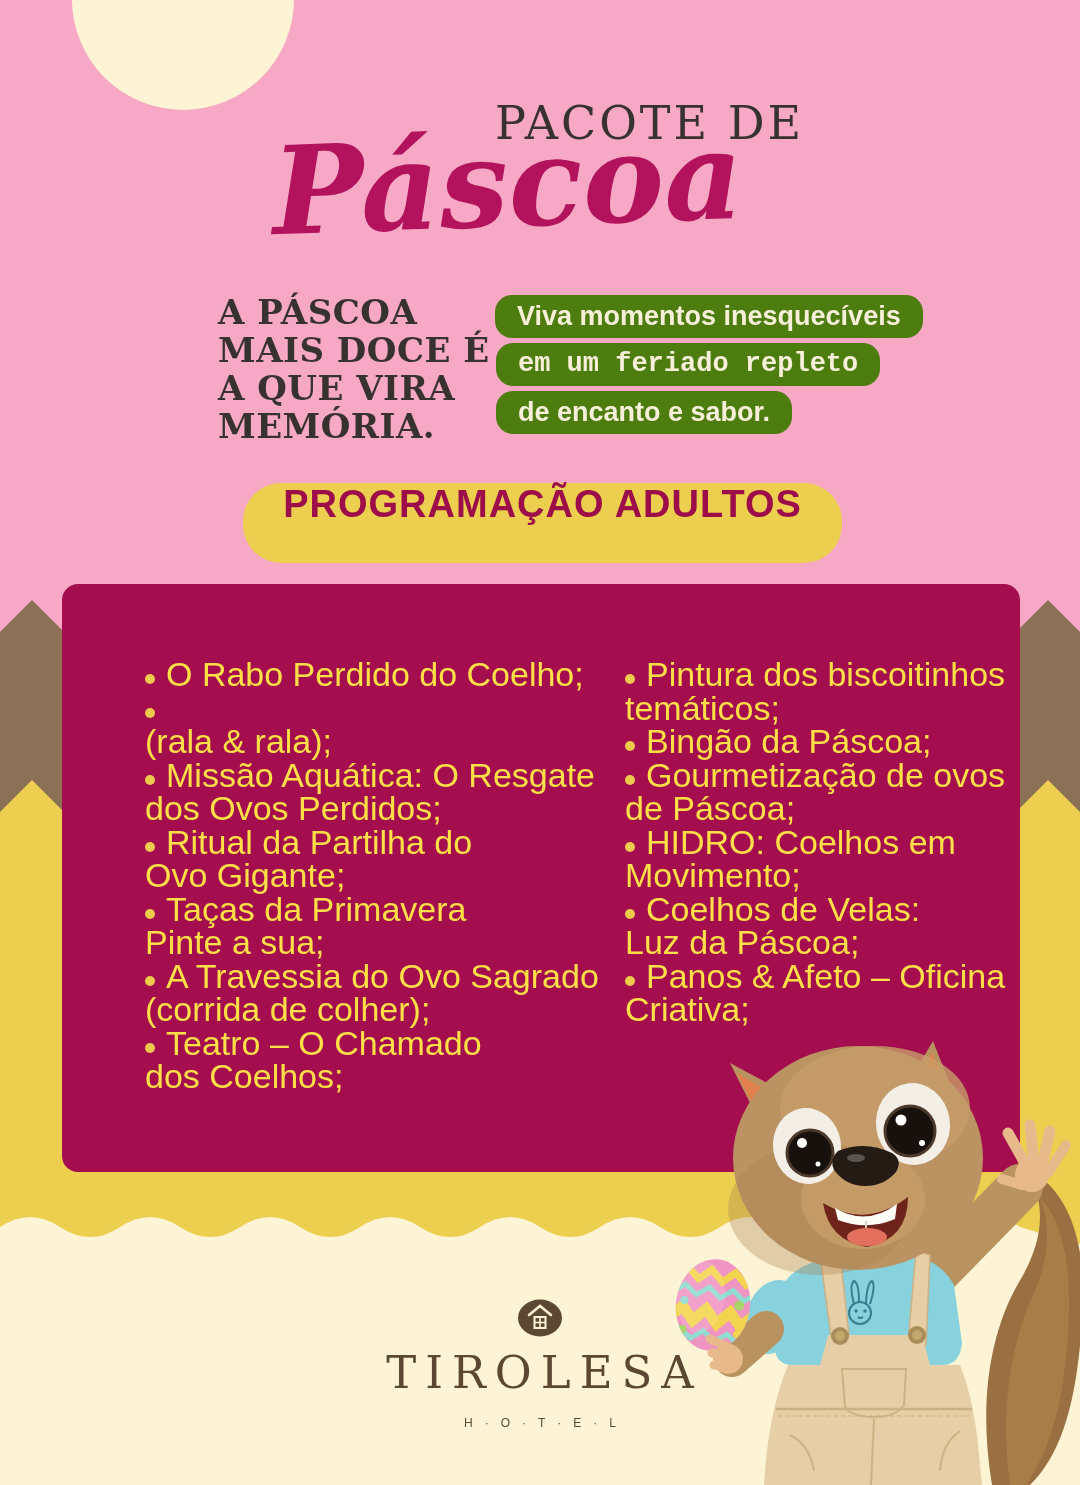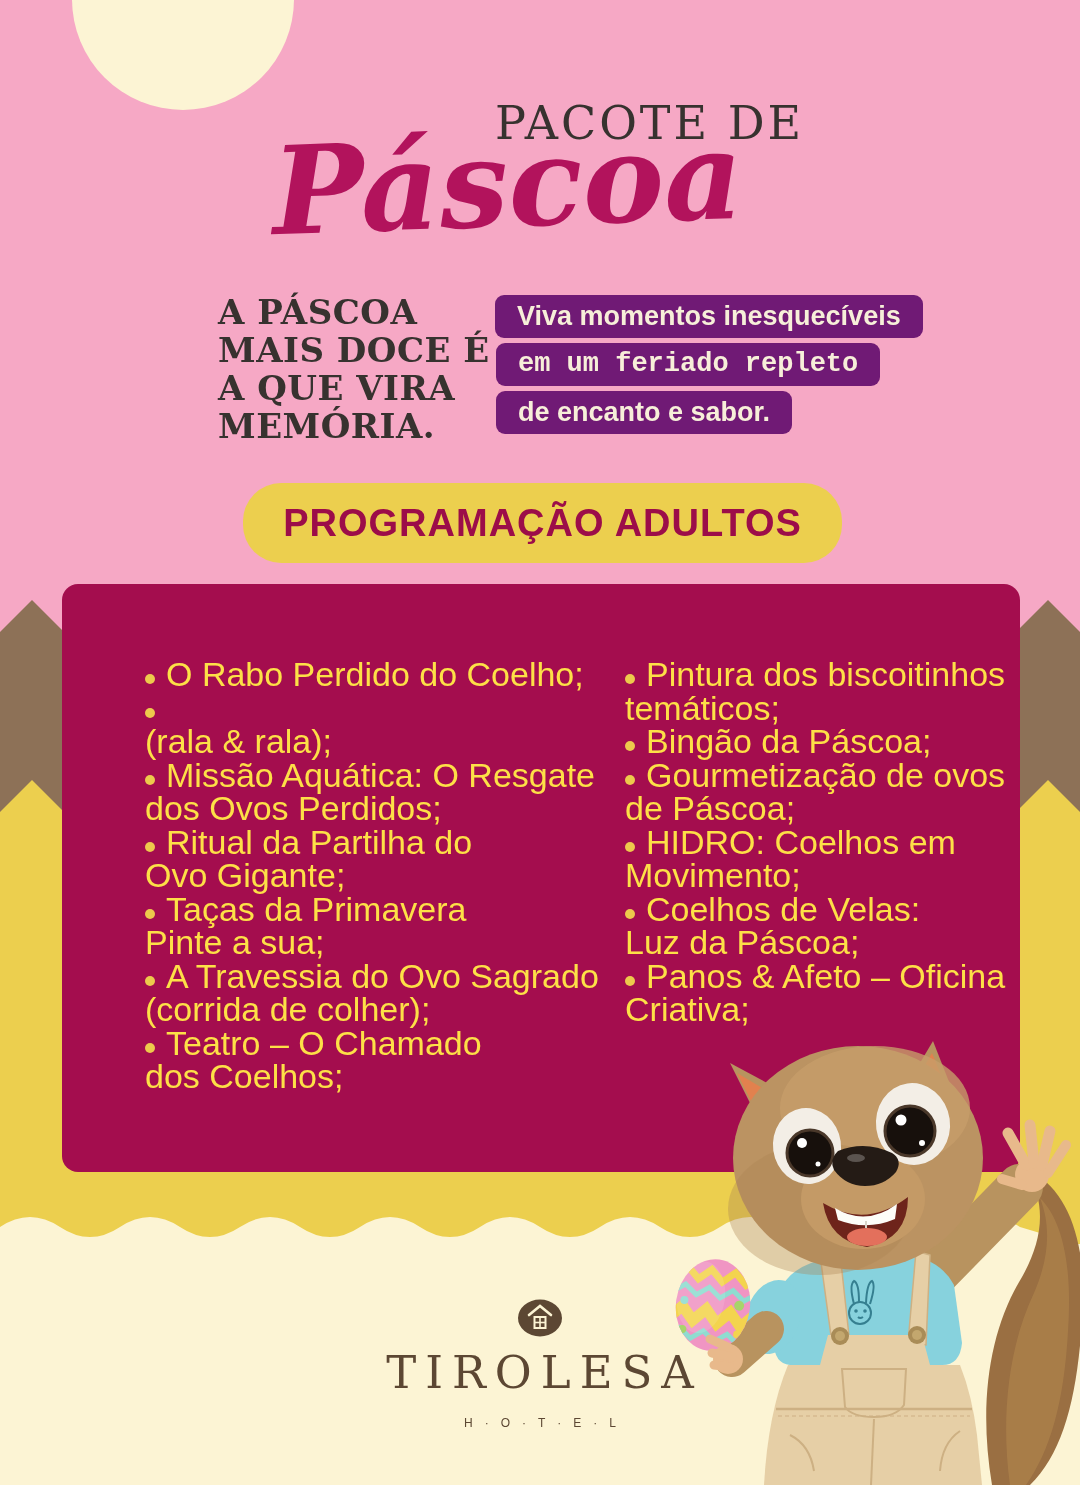--- a/index.html
+++ b/index.html
@@ -26,30 +26,30 @@
   .title-top{position:absolute;left:495px;top:96px;
      font-family:"DejaVu Serif",serif;font-size:46px;letter-spacing:3px;
      color:#37322f;white-space:nowrap;}
   .title-script{position:absolute;left:272px;top:116px;
      font-family:"DejaVu Serif",serif;font-style:italic;font-weight:bold;
      font-size:122px;line-height:1.1;color:#b2135c;transform:rotate(-2deg);
      white-space:nowrap;}
   .headline{position:absolute;left:218px;top:293px;width:290px;
      font-family:"DejaVu Serif",serif;font-weight:bold;font-size:34px;
      line-height:38px;color:#37322f;letter-spacing:.5px;}
-  .badge{position:absolute;background:#701a75;color:#f7efd9;
+  .badge{position:absolute;background:#4d7c0f;color:#f7efd9;
      font-weight:bold;font-size:27px;line-height:27px;
-     padding:8px 22px;border-radius:9px;white-space:nowrap;}
+     padding:8px 22px;border-radius:17px;white-space:nowrap;}
   .badge1{left:495px;top:295px;}
   .badge2{left:496px;top:343px;font-family:Liberation Mono, monospace;}
   .badge3{left:496px;top:391px;}
 
   
   .banner{position:absolute;left:243px;top:483px;width:599px;height:80px;
-     background:#eccf4e;border-radius:38px;display:flex;align-items:center;
+     background:#eccf4e;border-radius:38px;display:flex;align-items:flex-start;
      justify-content:center;}
   .banner span{font-size:38px;font-weight:bold;letter-spacing:1px;color:#9c0d49;}
 
   
   .panel{position:absolute;left:62px;top:584px;width:958px;height:588px;
      background:#a40d4e;border-radius:16px;}
   .col{position:absolute;top:74px;font-size:34px;line-height:33.5px;color:#fde047;}
   .col1{left:83px;width:440px;}
   .col2{left:563px;width:390px;}
   .pline{white-space:nowrap;}

